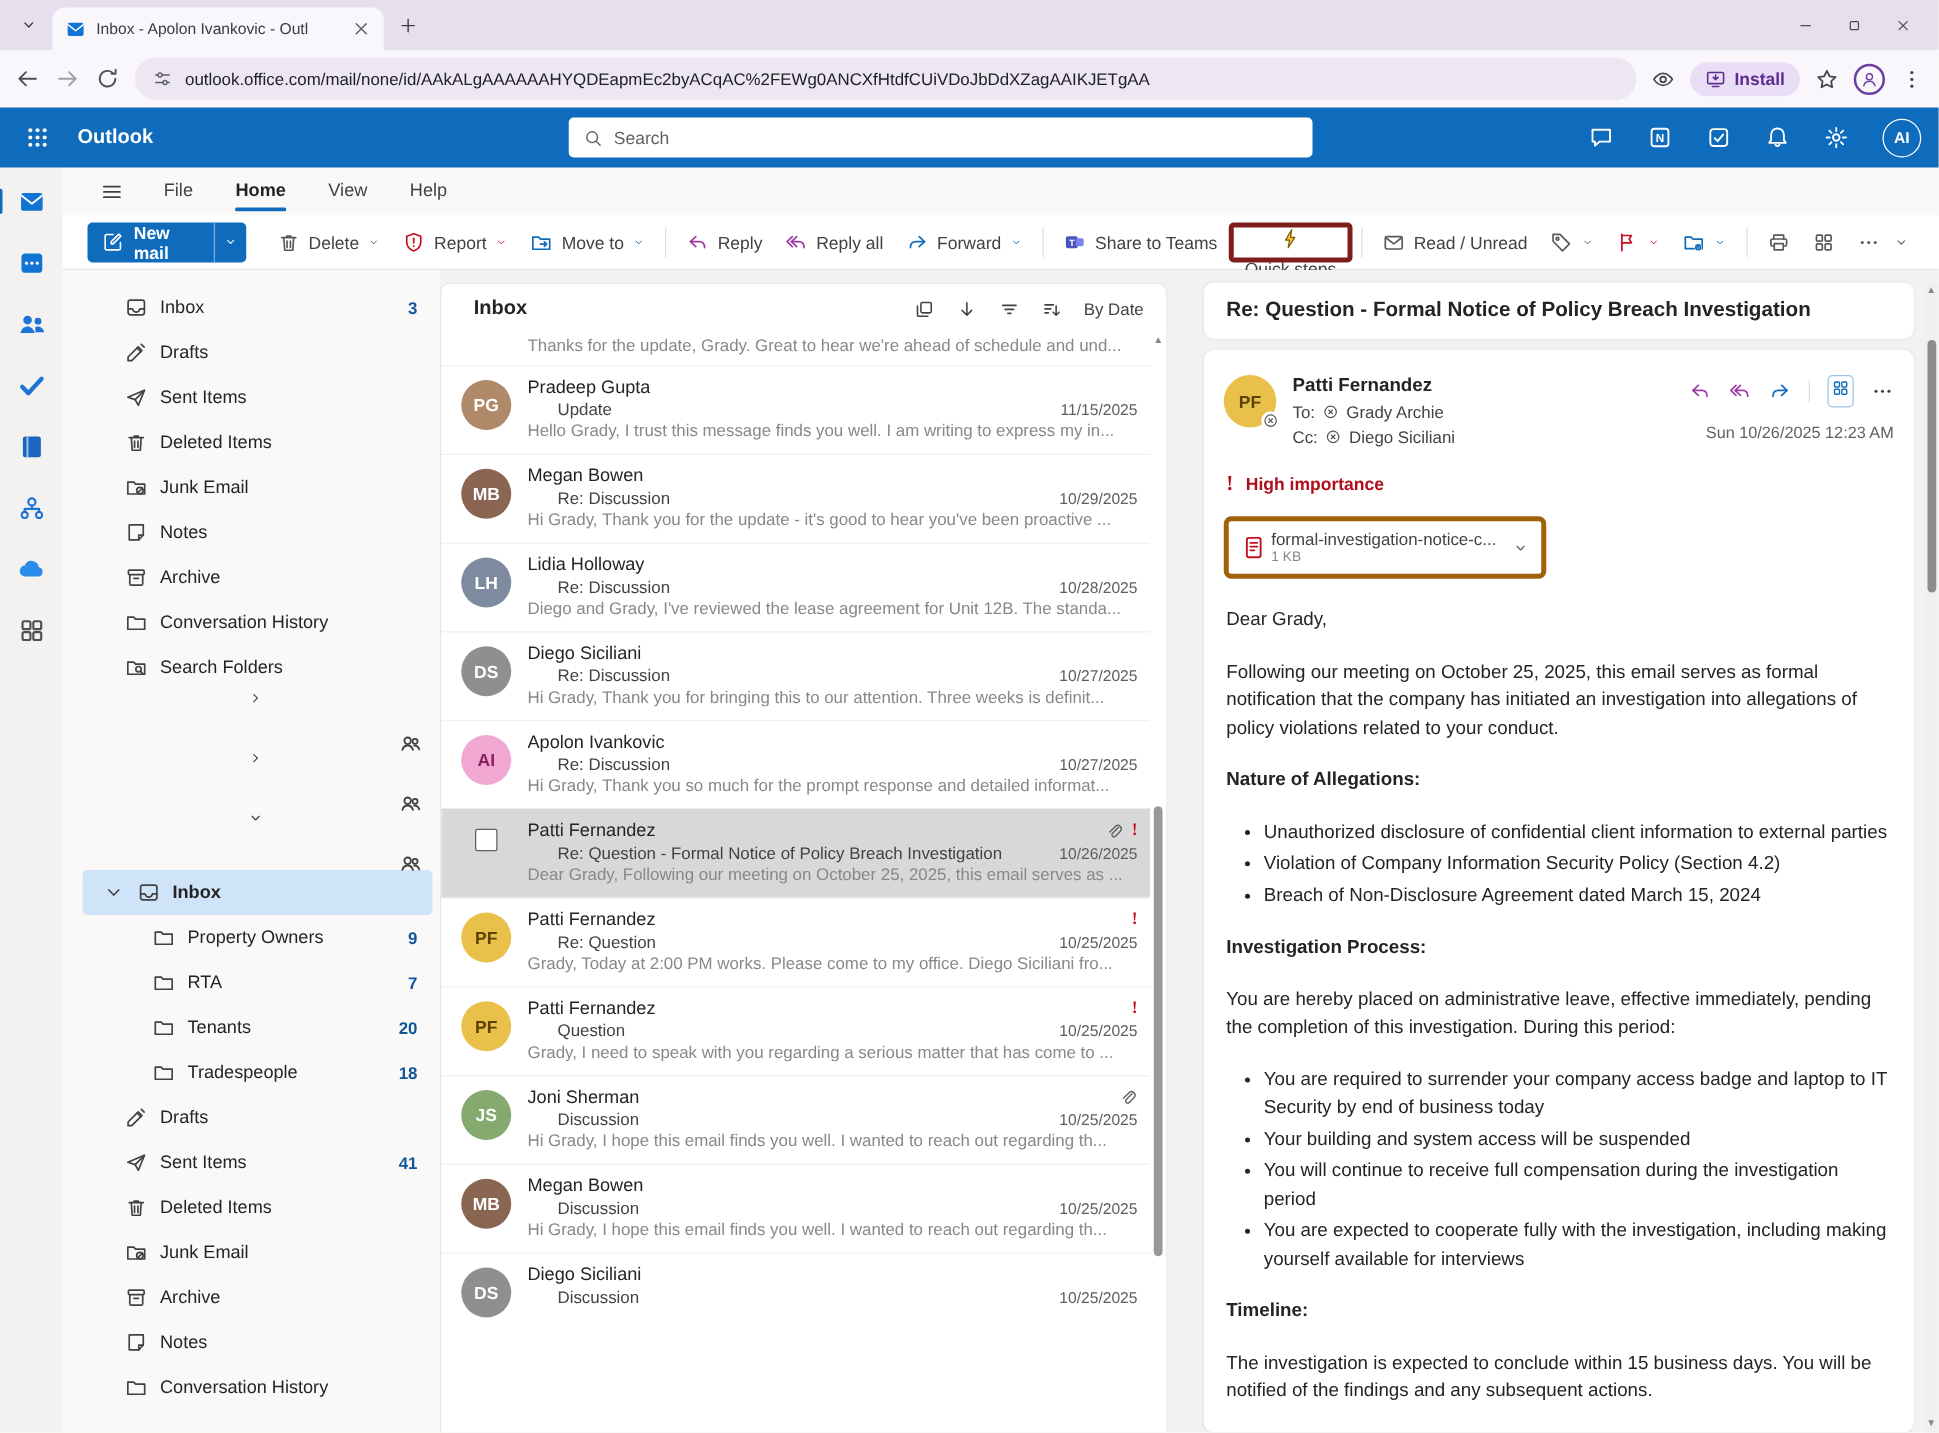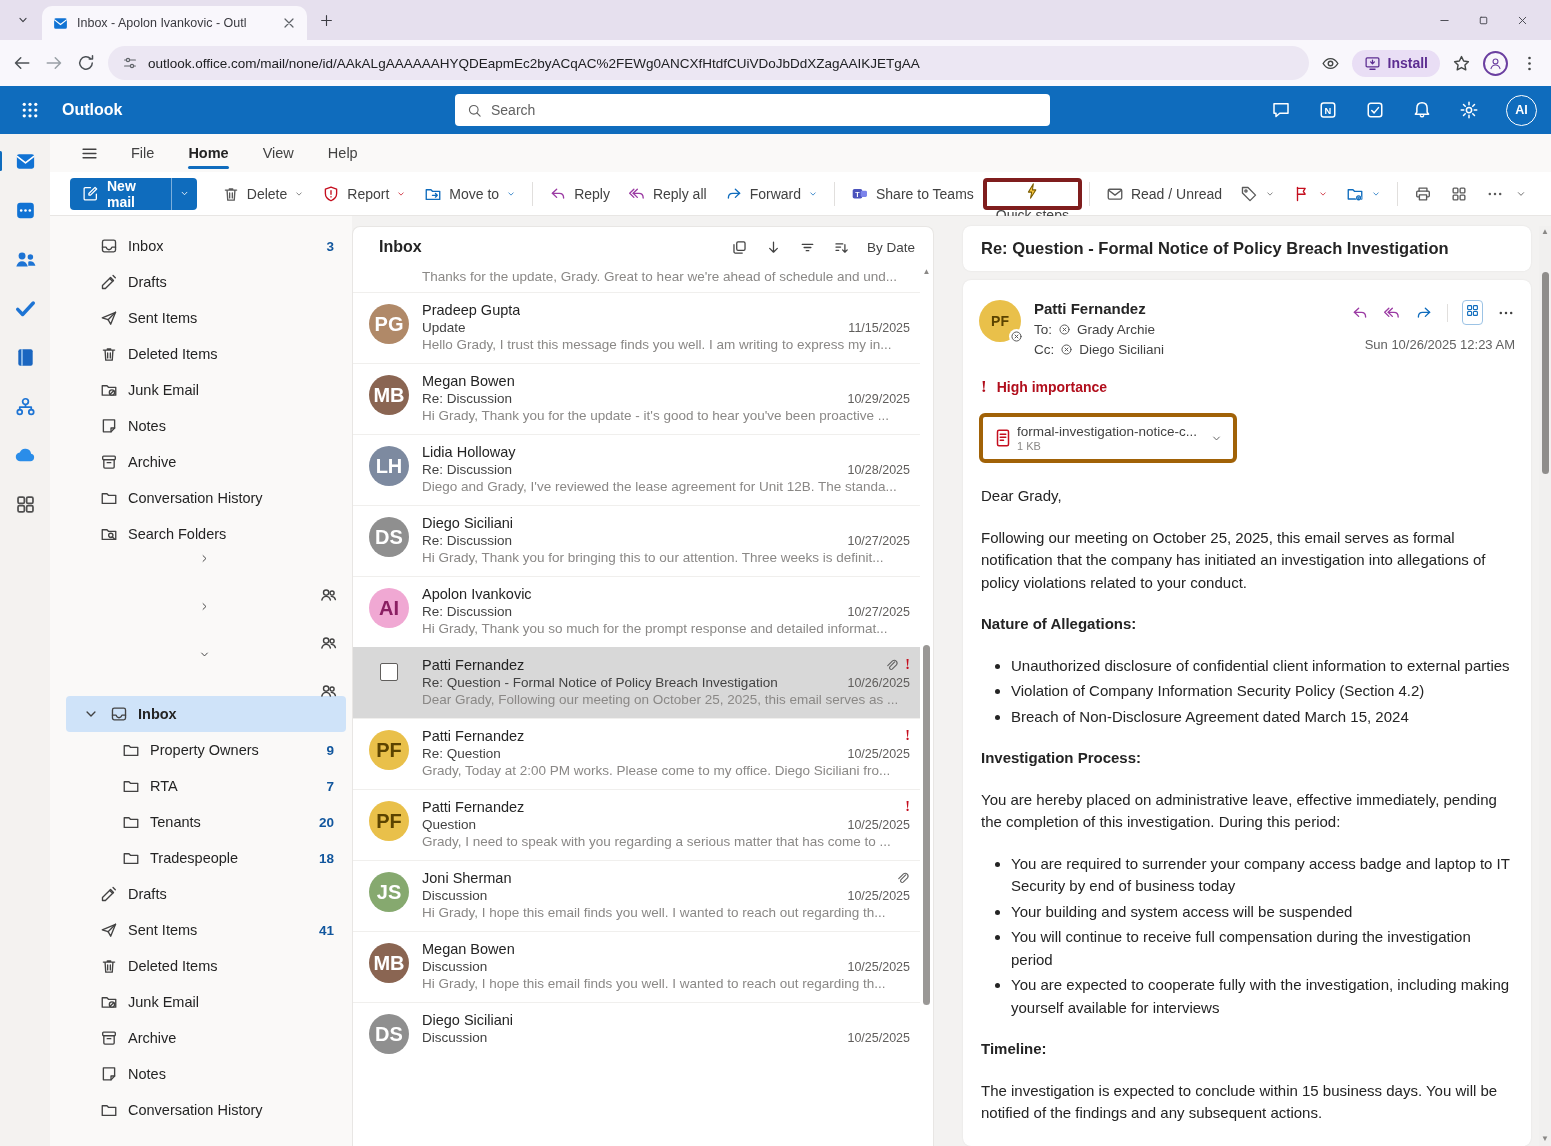--- a/index.html
+++ b/index.html
@@ -86,29 +86,29 @@
   .flabel{min-width:0;}
 
   .listpane{position:absolute;left:302px;top:10px;width:582px;bottom:0;background:#fff;border:1px solid #e8e6e4;border-bottom:none;border-radius:8px 8px 0 0;overflow:hidden;}
   .list-header{height:40px;display:flex;align-items:center;padding:0 18px 0 26px;gap:17px;}
   .list-title{font-size:16px;font-weight:700;color:#242424;margin-right:auto;}
   .list-header .ic{width:17px;height:17px;color:#424242;}
   .bydate{font-size:13.5px;color:#424242;}
   .rows{position:absolute;top:40px;left:0;right:13px;bottom:0;overflow:hidden;}
   .mrow{display:flex;gap:13px;padding:9px 10px 11px 16px;border-top:1px solid #f0efed;position:relative;}
   .mrow.partial{border-top:none;padding-top:0;padding-bottom:8px;}
-  .avatar{width:40px;height:40px;border-radius:50%;flex:none;display:flex;align-items:center;justify-content:center;font-size:20px;font-weight:600;color:#5b4300;margin-top:2px;text-align:right;}
+  .avatar{width:40px;height:40px;border-radius:50%;flex:none;display:flex;align-items:center;justify-content:center;font-size:14px;font-weight:600;color:#5b4300;margin-top:2px;text-align:right;}
   .avcol{width:40px;flex:none;display:flex;justify-content:center;padding-top:6px;}
   .checkbox{width:18px;height:18px;border:1.5px solid #605e5c;border-radius:2px;background:#fff;}
   .mbody{flex:1;min-width:0;}
   .l1{display:flex;align-items:center;gap:8px;}
   .sender{font-size:14.5px;color:#242424;}
   .flags{margin-left:auto;display:flex;align-items:center;gap:6px;}
   .flags .ic{width:15px;height:15px;color:#616161;}
-  .l2{display:flex;align-items:center;gap:8px;margin-top:2px;}
+  .l2{display:flex;align-items:center;gap:8px;margin-top:2px;margin-left:24px;}
   .subj{font-size:13.5px;color:#424242;min-width:0;}
   .mdate{margin-left:auto;font-size:12.5px;color:#605e5c;flex:none;}
   .l3{font-size:13.5px;color:#8a8886;margin-top:2px;}
   .mrow.selected{background:#d8d8d8;border-top:1px solid #d8d8d8;}
   .list-scroll{position:absolute;top:40px;right:0;bottom:0;width:13px;display:flex;flex-direction:column;align-items:center;background:#fff;}
   .list-scroll .tri{color:#8a8886;font-size:8px;line-height:10px;}
   .list-thumb{position:absolute;top:43%;height:41%;width:7px;border-radius:4px;background:#9a9896;}
 
   .readpane{position:absolute;left:913px;top:10px;width:568px;bottom:0;display:flex;flex-direction:column;}
   .subject-card{background:#fff;border-radius:8px;padding:13px 18px;font-size:16.5px;font-weight:700;color:#242424;box-shadow:0 0 2px rgba(0,0,0,.08);flex:none;}

